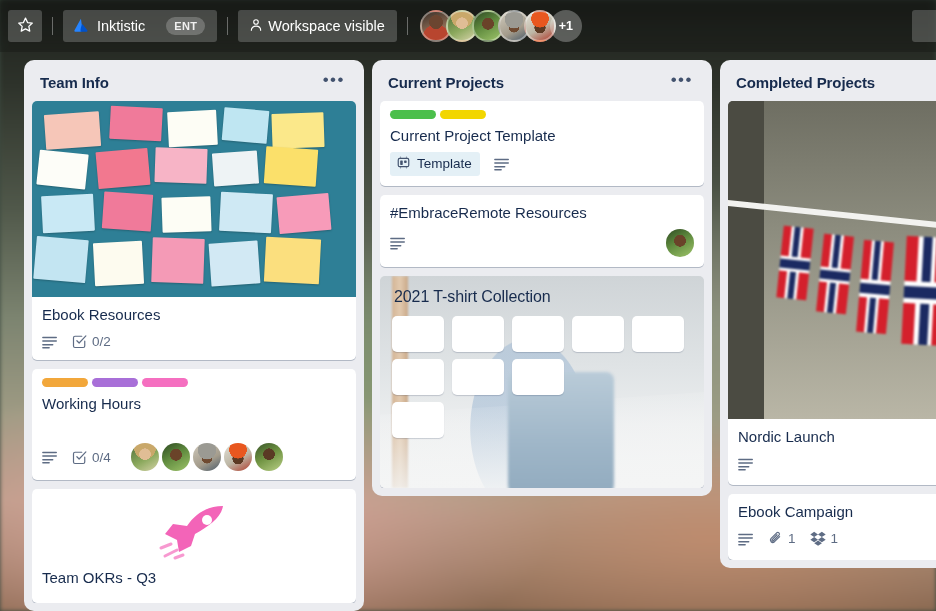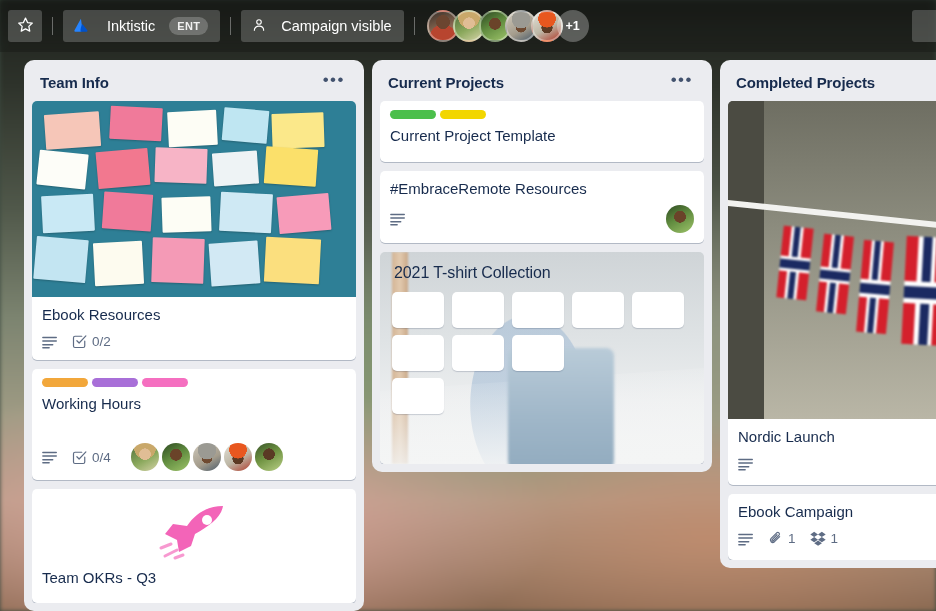--- a/index.html
+++ b/index.html
@@ -45,36 +45,37 @@
   .tb-btn {
     height: 32px;
     border-radius: 3px;
     background: rgba(255,255,255,0.20);
     display: flex; align-items: center; justify-content: center;
     color: #fff;
     cursor: pointer;
     flex: none;
   }
   .tb-btn.icon-only { width: 34px; }
-  .tb-btn.with-label { padding: 0 12px 0 10px; gap: 14px; font-size: 14px; }
+  .tb-btn.with-label { padding: 0 12px 0 10px; gap: 4px; font-size: 14px; }
   .tb-sep {
     width: 1px; height: 18px;
     background: rgba(255,255,255,0.35);
     margin: 0 10px;
     flex: none;
   }
   .tb-label { font-size: 14.5px; color: #fff; white-space: nowrap; }
   .ent-pill {
     background: rgba(255,255,255,0.22);
     color: #f0f0f0;
     border-radius: 11px;
     font-size: 11px;
     padding: 3px 8px;
     letter-spacing: 0.3px;
     font-weight: 600;
+    margin-left: 17px;
   }
   
   .brand-logo { width: 20px; height: 20px; position: relative; flex: none; }
   .brand-logo svg { display: block; }
 
   #members { display: flex; align-items: center; margin-left: 2px; }
   .avatar {
     width: 32px; height: 32px; border-radius: 50%;
     margin-left: -6px;
     border: 2px solid rgba(255,255,255,0.35);
@@ -321,21 +322,21 @@
 
   <div class="tb-sep"></div>
 
   <div class="tb-btn with-label">
     <span>
       <svg width="16" height="16" viewBox="0 0 24 24" fill="none" stroke="#ffffff" stroke-width="1.7" stroke-linecap="round" stroke-linejoin="round">
         <circle cx="12" cy="7.5" r="3.4"></circle>
         <path d="M5 20 c0-4 3.2-6.3 7-6.3 s7 2.3 7 6.3"></path>
       </svg>
     </span>
-    <span class="tb-label">Campaign visible</span>
+    <span class="tb-label">Workspace visible</span>
   </div>
 
   <div class="tb-sep"></div>
 
   <div id="members">
     <div class="avatar f1"></div>
     <div class="avatar f2"></div>
     <div class="avatar f3"></div>
     <div class="avatar f4"></div>
     <div class="avatar f5"></div>
@@ -472,20 +473,44 @@
     </div>
     <div class="cards">
 
       <div class="card">
         <div class="card-body">
           <div class="labels">
             <span class="label-chip" style="background:#4BBF4B"></span>
             <span class="label-chip" style="background:#F2D600"></span>
           </div>
           <div class="card-title">Current Project Template</div>
+          <div class="badges">
+            <span class="template-badge">
+              <span class="tb-ico">
+                <svg width="15" height="15" viewBox="0 0 20 20" fill="none" stroke="#44546f" stroke-width="1.6" stroke-linejoin="round">
+                  <rect x="3" y="4.5" width="14" height="11" rx="2"></rect>
+                  <rect x="5.6" y="7.2" width="3.4" height="6" rx="0.8" fill="#44546f" stroke="none"></rect>
+                  <rect x="10.8" y="7.2" width="3.4" height="3.4" rx="0.8" fill="#44546f" stroke="none"></rect>
+                  <line x1="6" y1="2.2" x2="6" y2="3.3"></line>
+                    <line x1="14" y1="2.2" x2="14" y2="3.3"></line>
+                  <line x1="6" y1="16.7" x2="6" y2="17.8"></line>
+                    <line x1="14" y1="16.7" x2="14" y2="17.8"></line>
+                </svg>
+              </span>
+              <span class="tb-txt">Template</span>
+            </span>
+            <span class="badge">
+              <svg width="16" height="14" viewBox="0 0 18 14" fill="none" stroke="#5e6c84" stroke-width="1.7" stroke-linecap="round">
+                <line x1="1" y1="2" x2="16" y2="2"></line>
+                  <line x1="1" y1="6" x2="16" y2="6"></line>
+                <line x1="1" y1="10" x2="12" y2="10"></line>
+                  <line x1="1" y1="13.4" x2="8" y2="13.4"></line>
+              </svg>
+            </span>
+          </div>
         </div>
       </div>
 
 
       <div class="card">
         <div class="card-body">
           <div class="card-title">#EmbraceRemote Resources</div>
           <div class="badges">
             <span class="badge">
               <svg width="16" height="14" viewBox="0 0 18 14" fill="none" stroke="#5e6c84" stroke-width="1.7" stroke-linecap="round">

